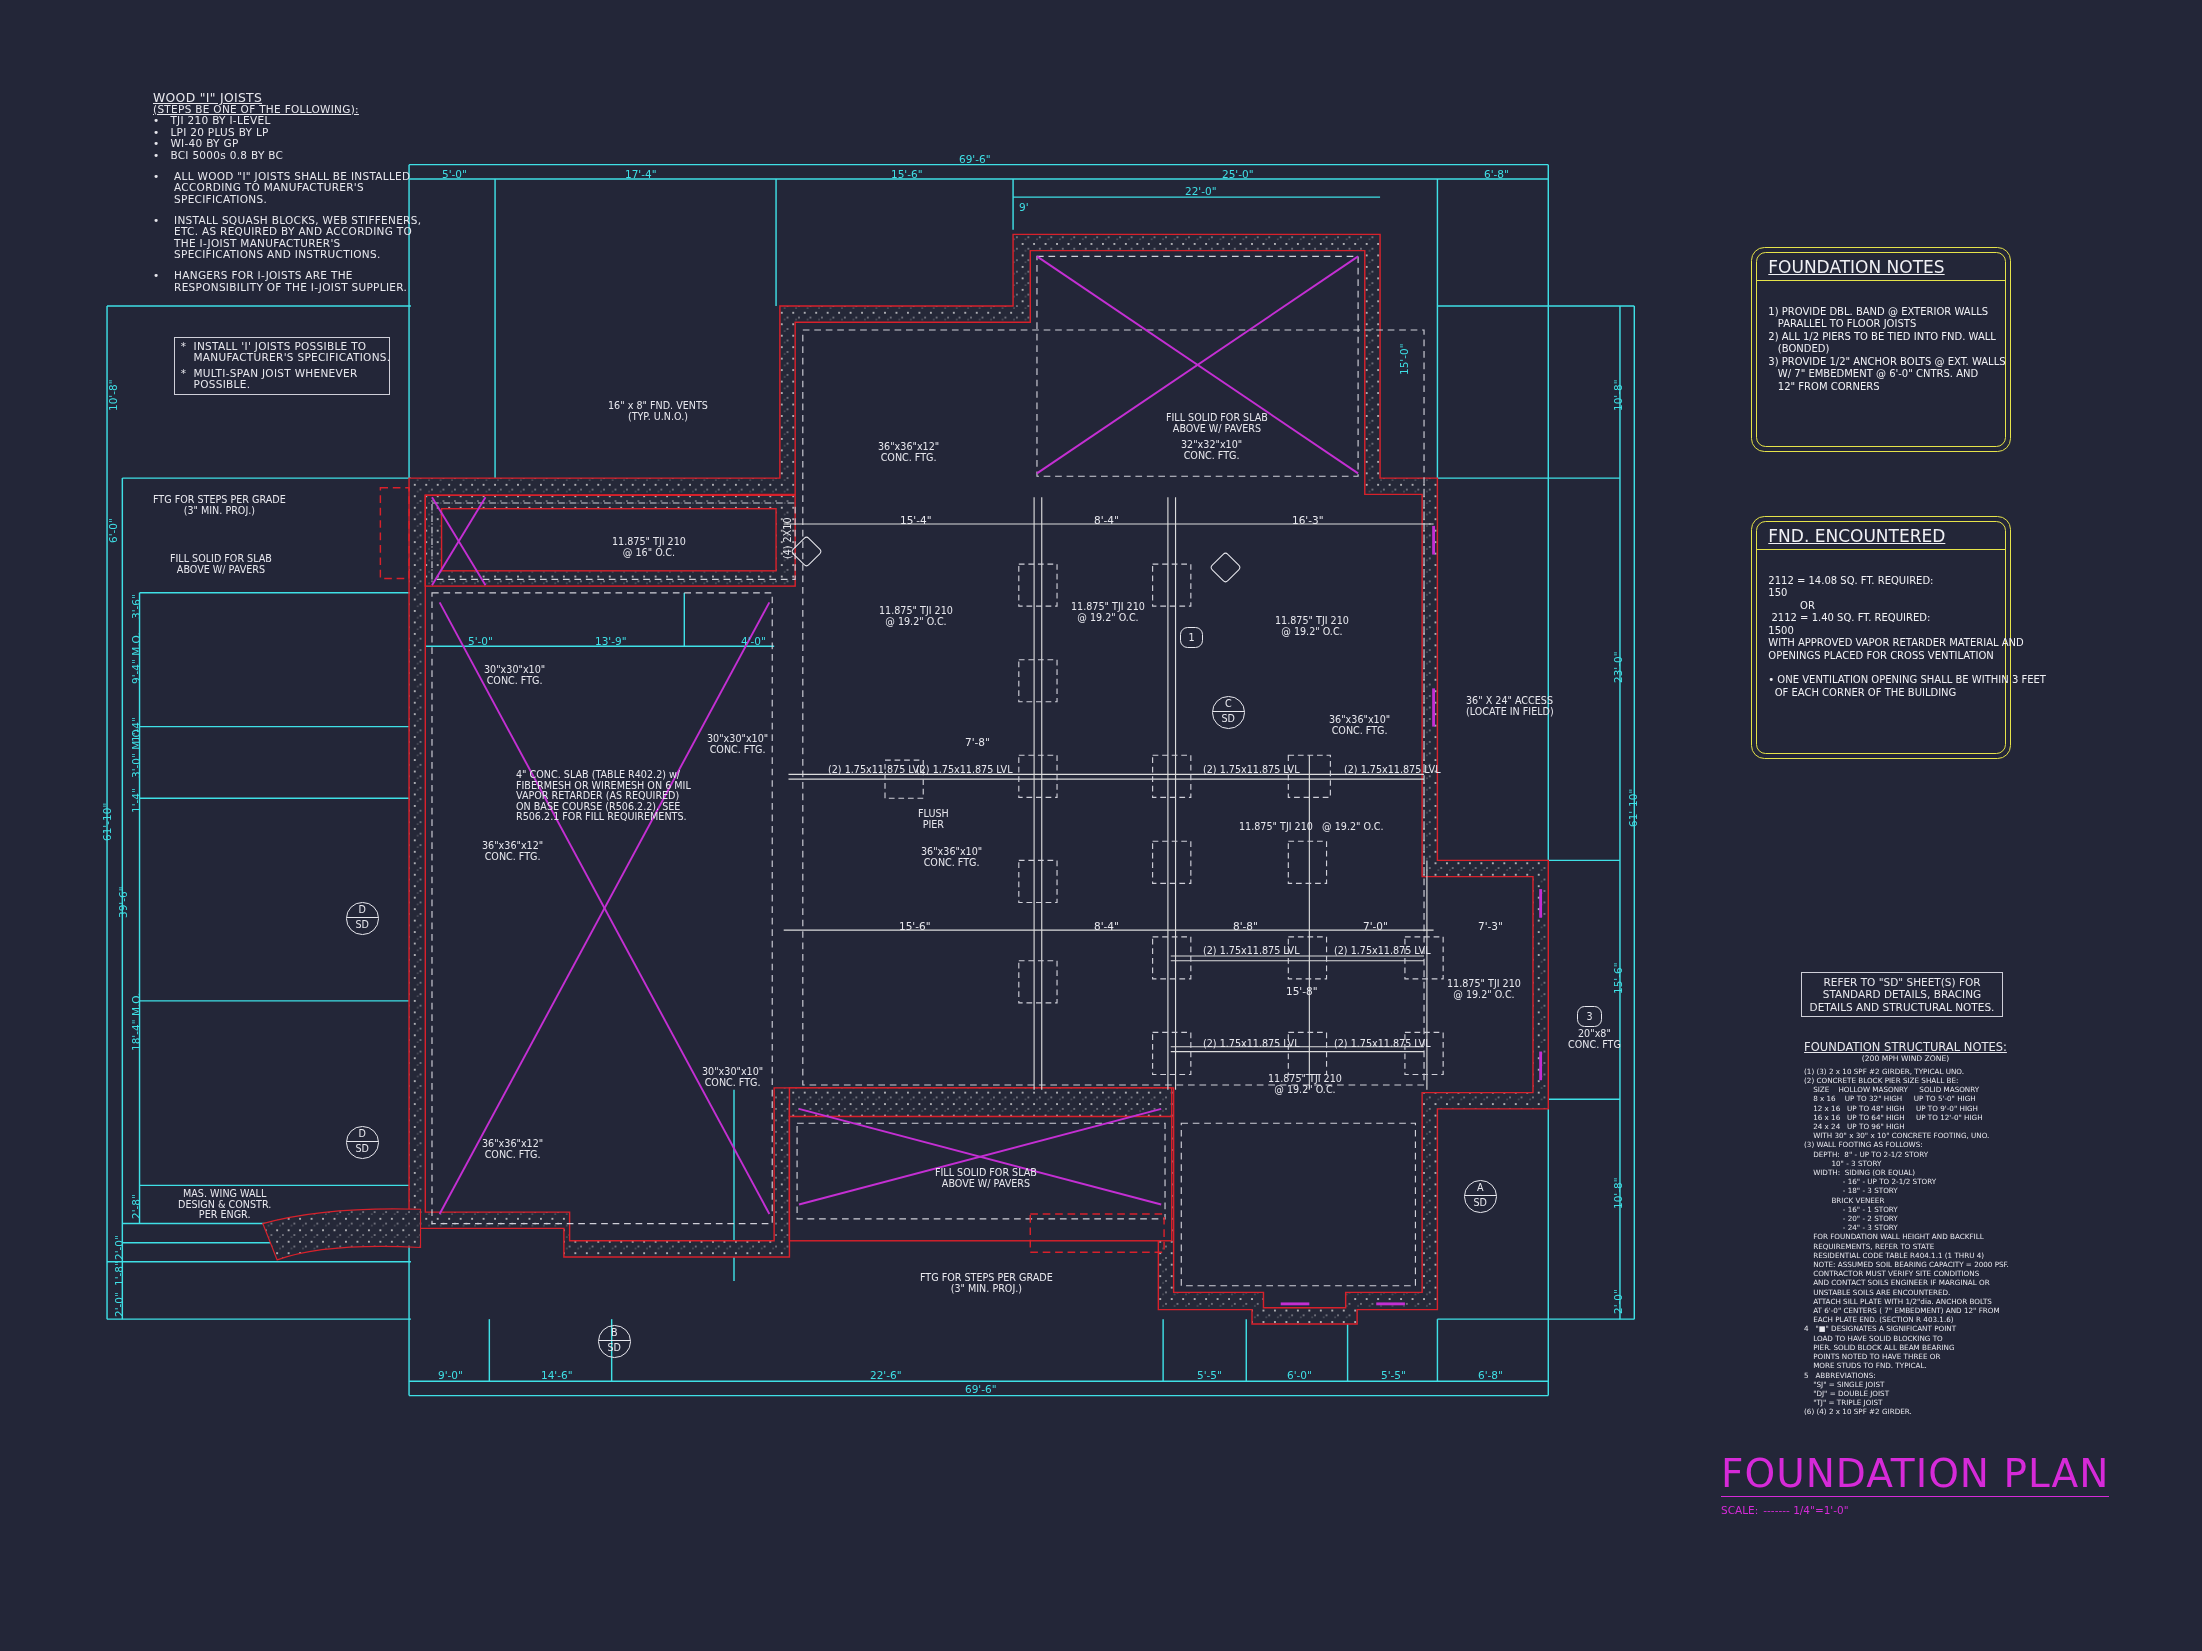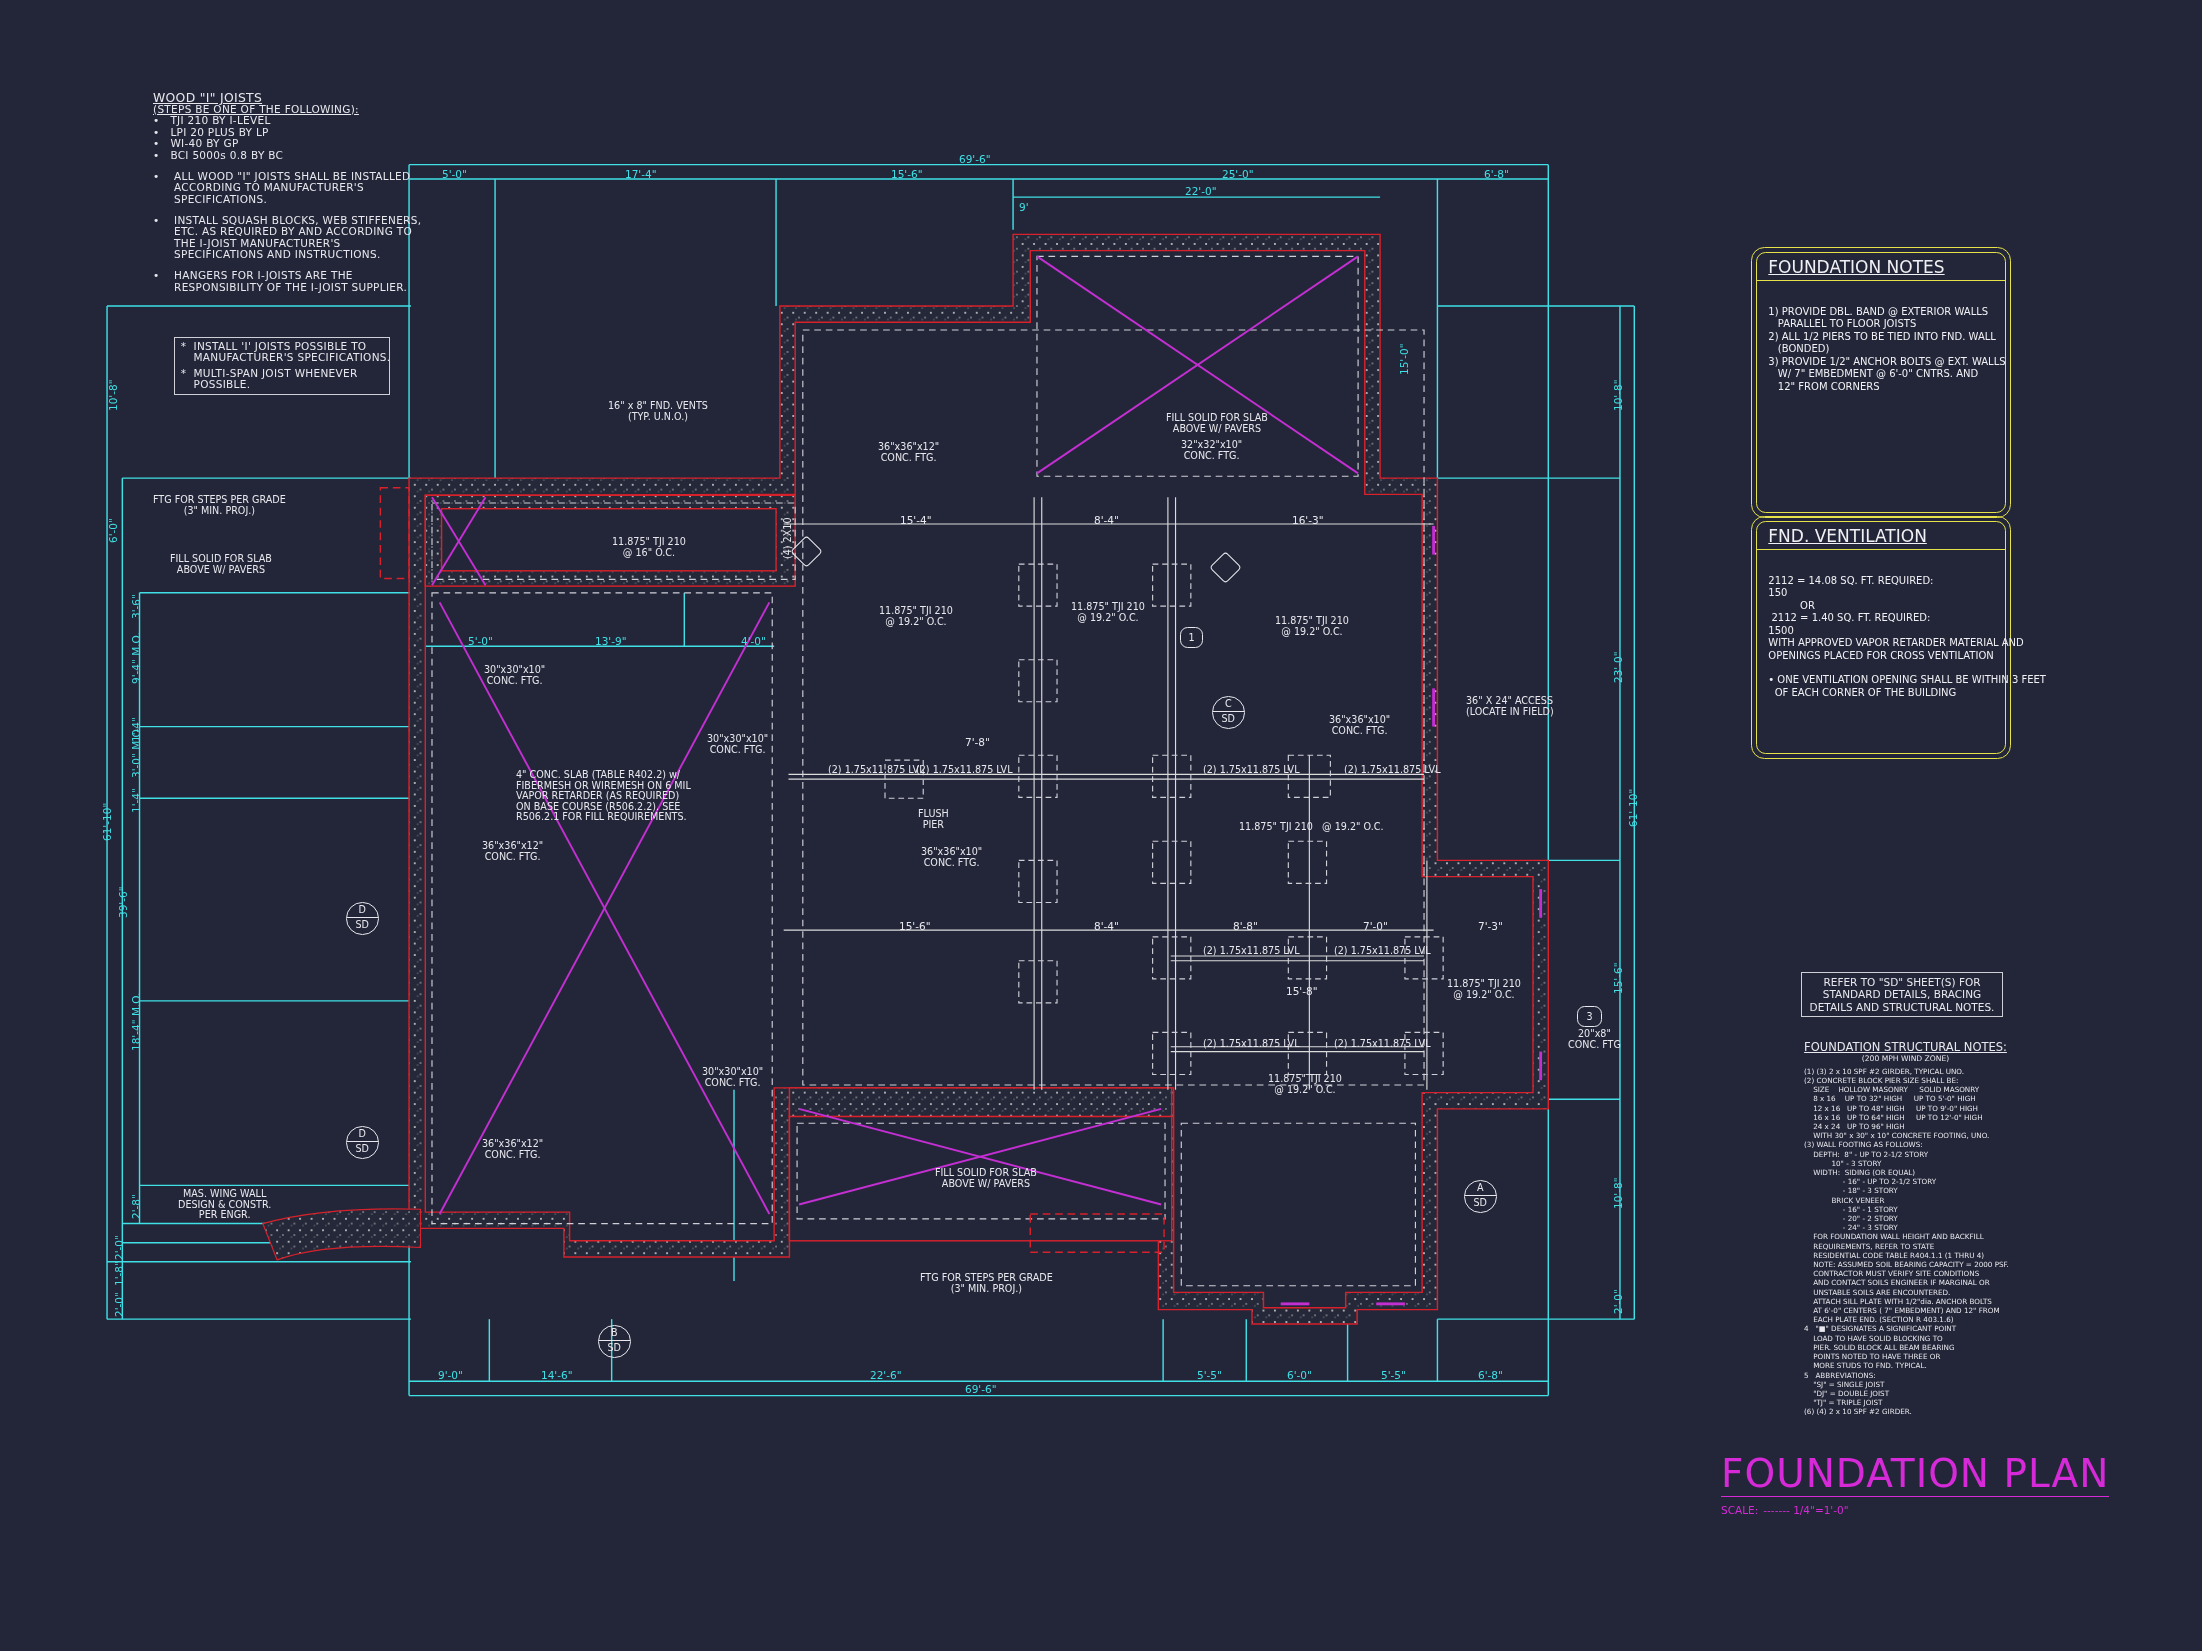--- a/index.html
+++ b/index.html
@@ -198,35 +198,35 @@
       <span class="note">INSTALL 'I' JOISTS POSSIBLE TO
 MANUFACTURER'S SPECIFICATIONS.</span>
     </div>
   <div style="display:flex;margin-top:3.8px;">
       <span class="note">*  </span>
       <span class="note">MULTI-SPAN JOIST WHENEVER
 POSSIBLE.</span>
     </div>
 </div>
 
-<div class="abs box-y" style="left:1751px;top:247px;width:260px;height:271px;">
+<div class="abs box-y" style="left:1751px;top:247px;width:260px;height:205px;">
   <div class="box-y-inner">
     <div class="box-title">FOUNDATION NOTES</div>
     <div class="box-body">1) PROVIDE DBL. BAND @ EXTERIOR WALLS
    PARALLEL TO FLOOR JOISTS
 2) ALL 1/2 PIERS TO BE TIED INTO FND. WALL
    (BONDED)
 3) PROVIDE 1/2" ANCHOR BOLTS @ EXT. WALLS
    W/ 7" EMBEDMENT @ 6'-0" CNTRS. AND
    12" FROM CORNERS</div>
   </div>
 </div>
 <div class="abs box-y" style="left:1751px;top:516px;width:260px;height:243px;">
   <div class="box-y-inner">
-    <div class="box-title">FND. VENTILATION</div>
+    <div class="box-title">FND. ENCOUNTERED</div>
     <div class="box-body">2112 = 14.08 SQ. FT. REQUIRED:
 150
           OR
  2112 = 1.40 SQ. FT. REQUIRED:
 1500
 WITH APPROVED VAPOR RETARDER MATERIAL AND
 OPENINGS PLACED FOR CROSS VENTILATION
 
 • ONE VENTILATION OPENING SHALL BE WITHIN 3 FEET
   OF EACH CORNER OF THE BUILDING</div>

